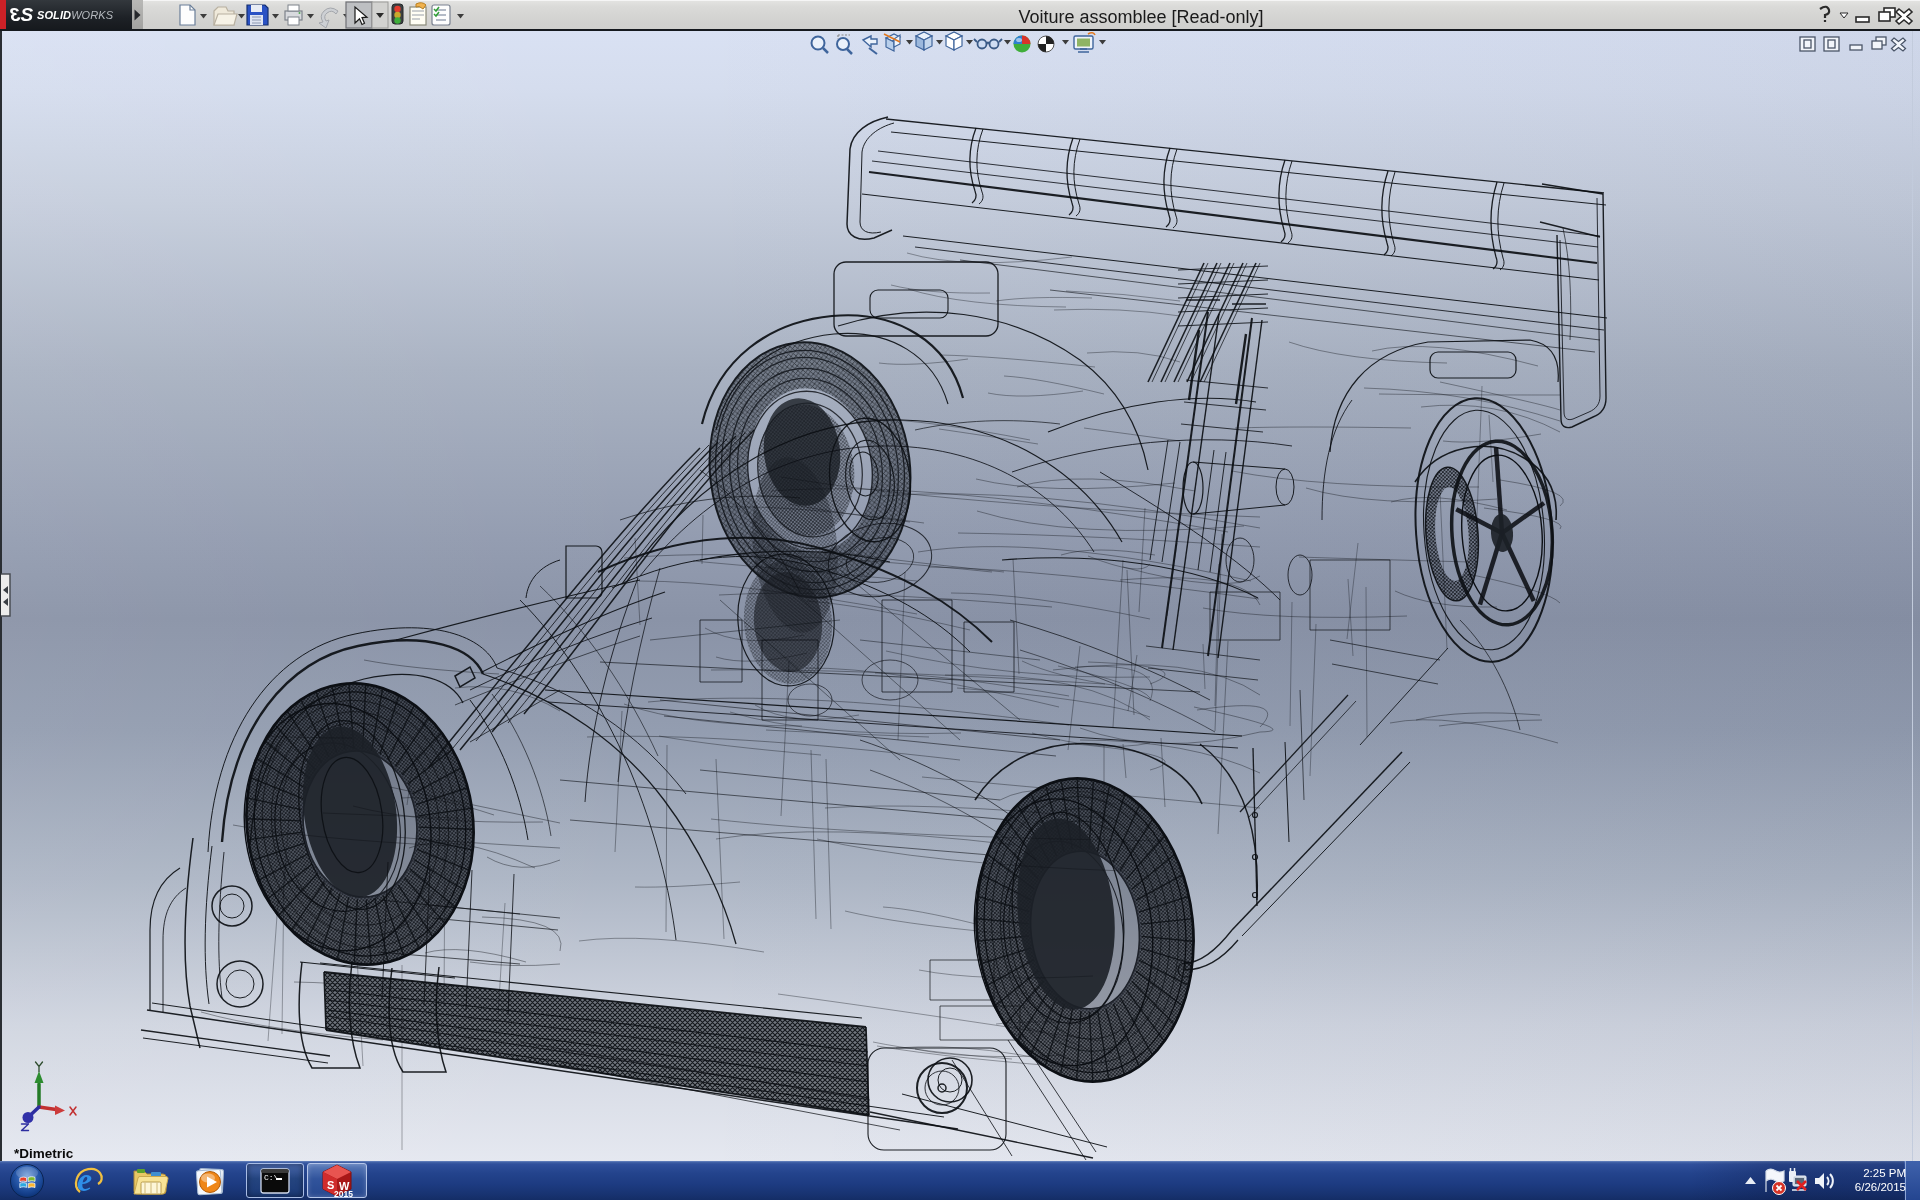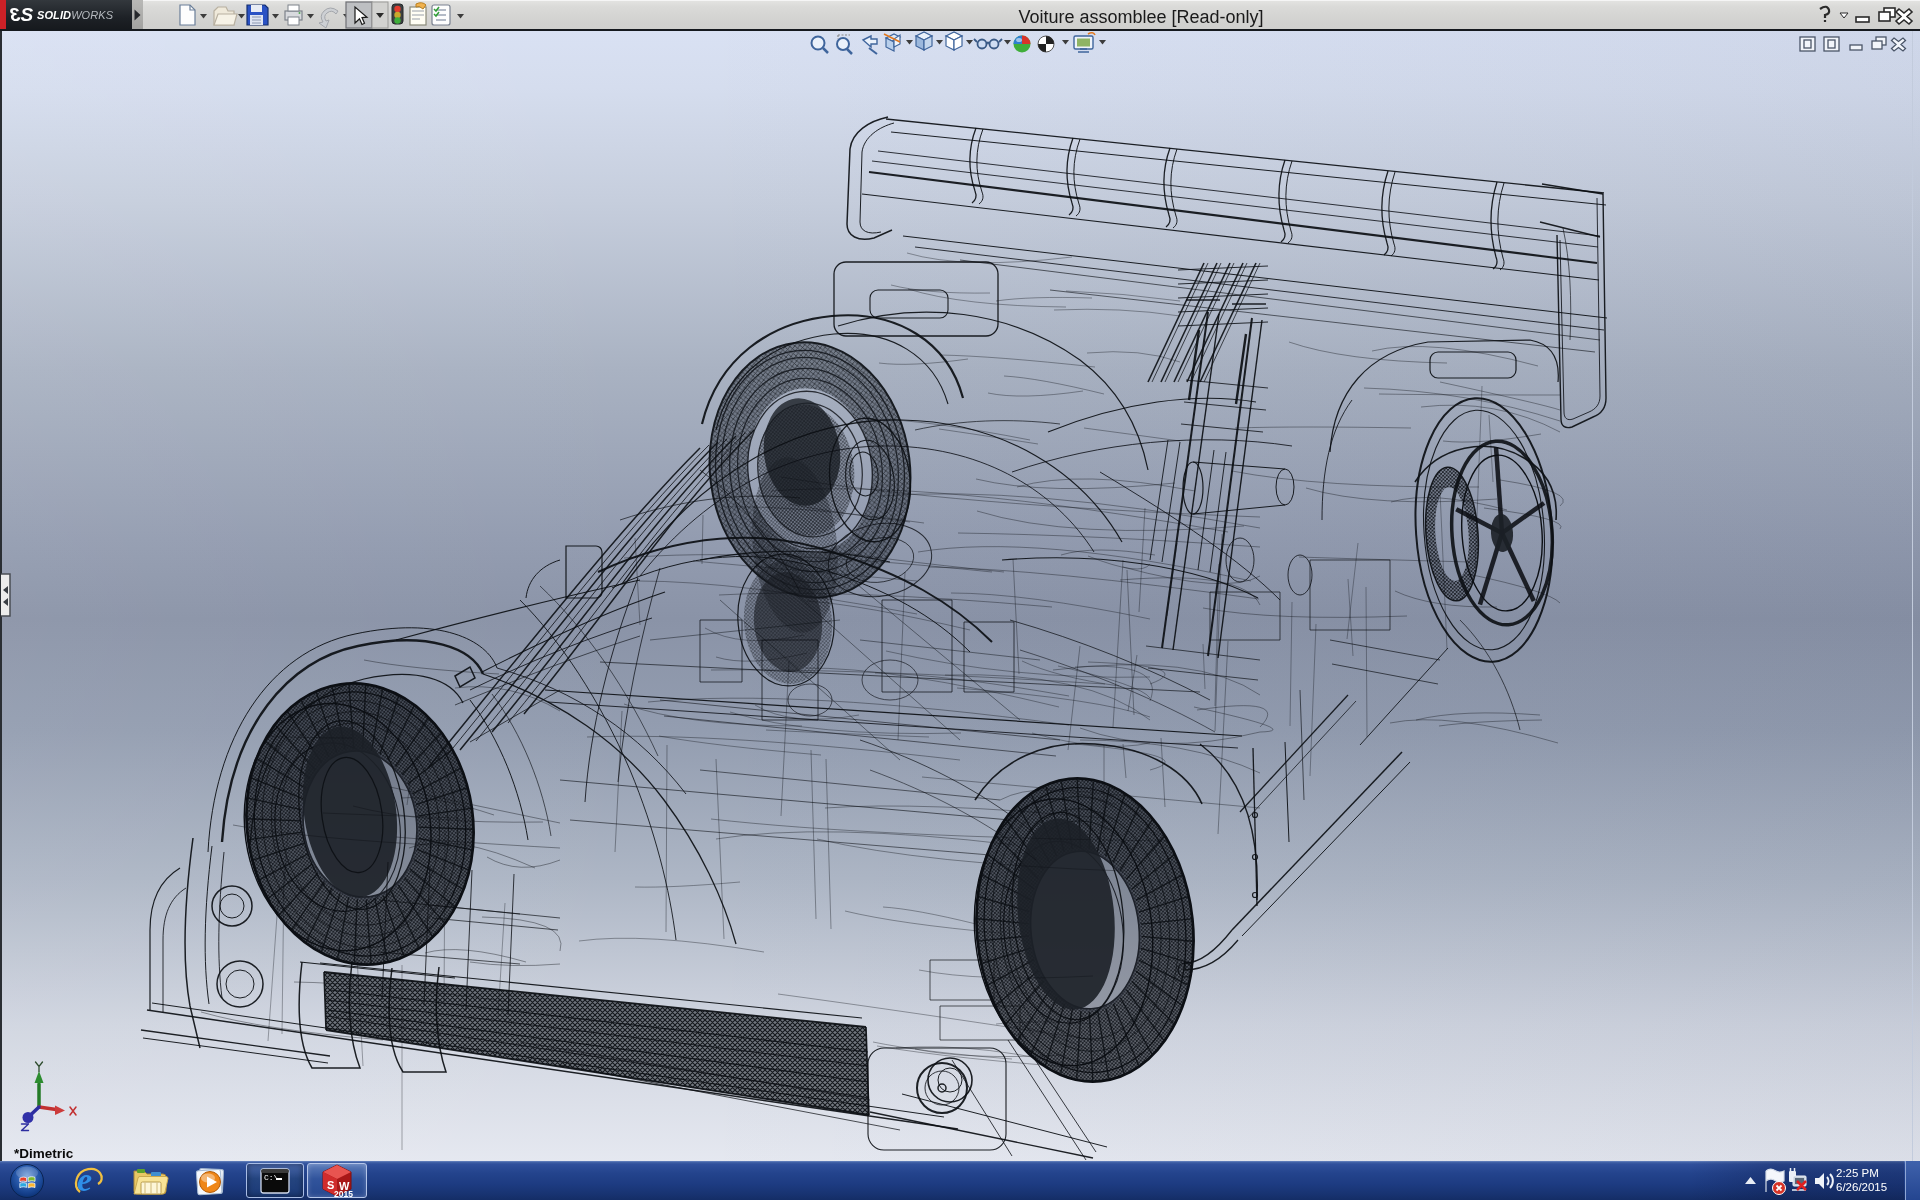--- a/index.html
+++ b/index.html
@@ -20,21 +20,21 @@
 #vpleft{position:absolute;left:0;top:31px;width:2px;height:1130px;background:#2a2e33}
 #vpright{position:absolute;left:1912px;top:31px;width:1px;height:1130px;background:#c2cbdc}
 #taskbar{position:absolute;left:0;top:1161px;width:1920px;height:39px;
  background:linear-gradient(180deg,#4f6fae 0%,#30509c 8%,#24448d 30%,#1d3b81 60%,#183371 85%,#142d66 100%)}
 #taskbar:before{content:"";position:absolute;left:0;top:0;width:100%;height:1px;background:#5c7ab8}
 #tbdark{position:absolute;left:1690px;top:1161px;width:214px;height:39px;background:linear-gradient(90deg,rgba(10,20,60,0) 0%,rgba(10,20,60,.25) 40%,rgba(10,20,60,.25) 100%)}
 #showdesk{position:absolute;left:1905px;top:1161px;width:15px;height:39px;background:linear-gradient(180deg,#3f62ac,#244590);border-left:1px solid #8ea6d6}
 .tbtn{position:absolute;top:1163px;height:35px;border-radius:3px}
 #cmdbtn{left:246px;width:58px;background:linear-gradient(180deg,#4a69ad 0%,#24447f 45%,#1b3a76 100%);border:1px solid #a8bce5;box-shadow:inset 0 0 6px rgba(0,0,10,.5)}
 #swbtn{left:307px;width:60px;background:linear-gradient(180deg,#5c7cba 0%,#31549c 45%,#27488f 100%);border:1px solid #b5c6ea;box-shadow:inset 0 0 5px rgba(255,255,255,.25)}
-#clock{position:absolute;left:1836px;top:1167px;width:70px;text-align:left;color:#fff;font-size:11.5px;line-height:13.5px}
+#clock{position:absolute;left:1836px;top:1167px;width:70px;text-align:right;color:#fff;font-size:11.5px;line-height:13.5px}
 </style></head><body>
 <div id="viewport"></div>
 <div id="vpov"></div>
 <div id="titlebar"></div>
 <div id="redstrip"></div>
 <div id="logoblock">
     <div id="logo3s"><span class="f">3</span>S</div>
     <div id="logotxt">SOLID<span>WORKS</span></div>
   </div>
 <div id="graygap" style="position:absolute;left:132px;top:0;width:11px;height:30px;background:linear-gradient(180deg,#b8b8b6,#a2a2a0)"></div>

